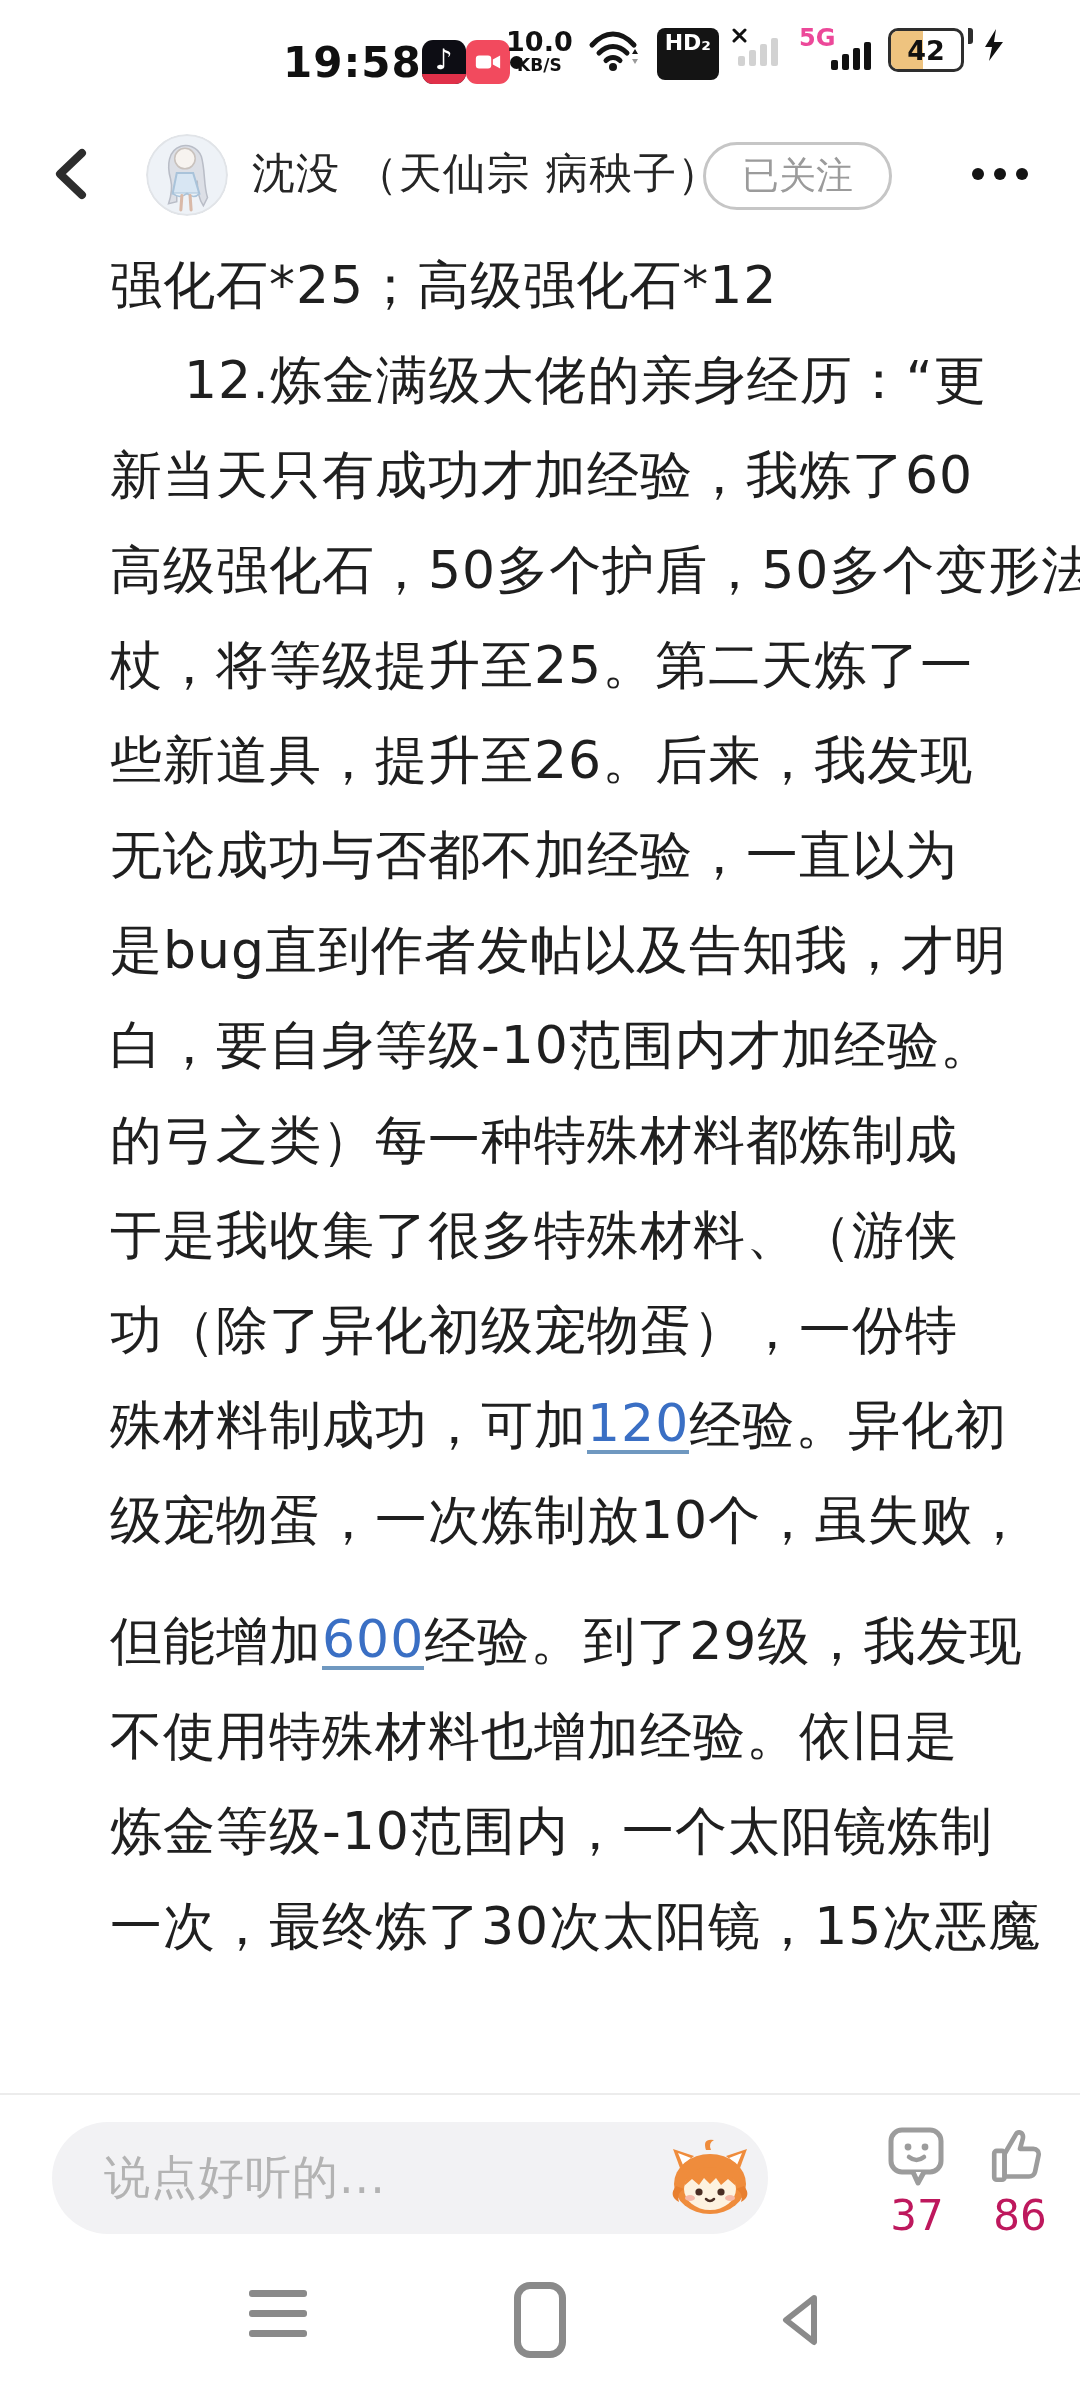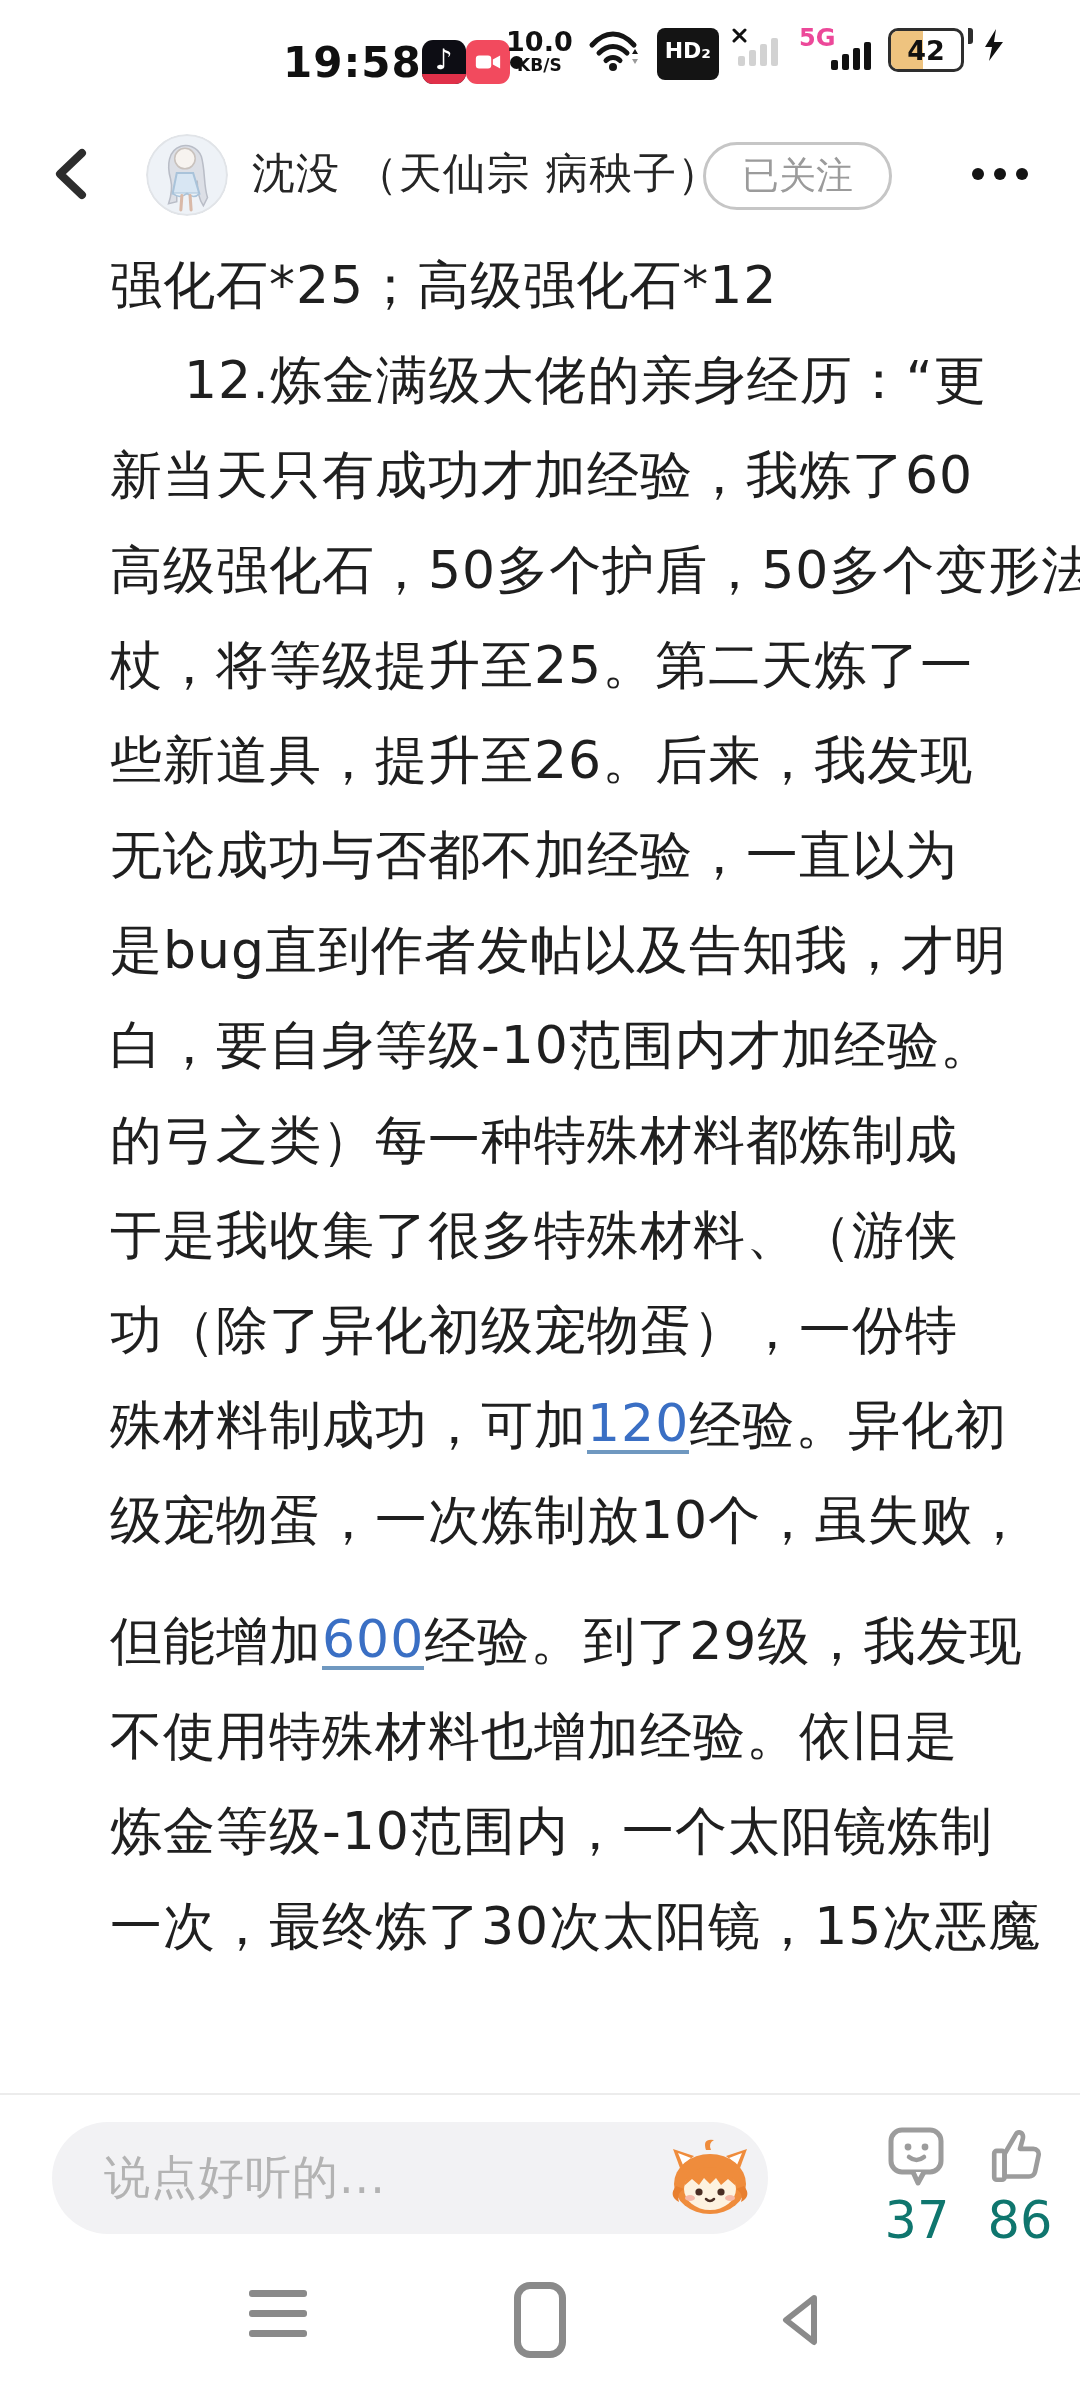--- a/index.html
+++ b/index.html
@@ -16,21 +16,21 @@
   .douyin .note{color:#fff;font-size:28px;line-height:1;margin-top:-4px;}
   .douyin .strip{position:absolute;left:0;right:0;bottom:0;height:10px;background:#e03049;}
   .record{background:#f24a5e;}
   .notif-dot{width:13px;height:13px;border-radius:50%;background:#111;}
   .status-right{position:absolute;right:74px;top:28px;height:52px;display:flex;gap:15px;}
   .net-speed{display:flex;flex-direction:column;align-items:center;line-height:1;color:#111;}
   .net-speed .v{font-size:27px;font-weight:600;}
   .net-speed .u{font-size:17px;font-weight:600;margin-top:2px;}
   .wifi-wrap{position:relative;width:54px;height:46px;}
   .hd-badge{background:#141414;color:#fff;border-radius:8px;font-size:22px;font-weight:700;
-            padding:12px 8px;line-height:1;letter-spacing:0;}
+            padding:4px 8px;line-height:1;letter-spacing:0;}
   .sim-bars{position:relative;width:50px;height:42px;}
   .bar{position:absolute;bottom:4px;width:7px;border-radius:2px;}
   .sim-bars .b1{left:4px;height:10px;background:#d2d2d2;}
   .sim-bars .b2{left:15px;height:16px;background:#d2d2d2;}
   .sim-bars .b3{left:26px;height:22px;background:#d2d2d2;}
   .sim-bars .b4{left:37px;height:28px;background:#d2d2d2;}
   .fiveg{position:relative;width:74px;height:46px;}
   .fiveg .label{position:absolute;left:0;top:-2px;font-size:24px;font-weight:700;color:#ec4899;line-height:1;}
   .fiveg .b1{left:32px;height:10px;background:#111;}
   .fiveg .b2{left:43px;height:16px;background:#111;}
@@ -62,21 +62,21 @@
   .post-link{font-weight:500;border-bottom:4px solid #7f1d1d;padding-bottom:1px;line-height:1;}
 
   
   .divider{position:absolute;left:0;right:0;top:2093px;height:2px;background:#ececec;}
   .comment-bar{position:absolute;left:0;right:0;top:2095px;height:175px;background:#fff;}
   .comment-input{position:absolute;left:52px;top:27px;width:716px;height:112px;border-radius:56px;
                  background:#f2f2f4;display:flex;align-items:center;}
   .comment-placeholder{margin-left:52px;font-size:46px;color:#b3b3b3;letter-spacing:1px;}
   .fox-emoji{position:absolute;right:14px;top:12px;width:88px;height:88px;}
   .action{position:absolute;width:70px;text-align:center;}
-  .action .count{font-size:51px;color:#0f766e;margin-top:4px;line-height:1;}
+  .action .count{font-size:42px;color:#be185d;margin-top:4px;line-height:1;}
   .action-comment{left:882px;top:30px;}
   .action-like{left:985px;top:28px;}
 
   
   .nav-bar{position:absolute;left:0;right:0;bottom:0;height:150px;background:#fff;}
   .nav-menu{position:absolute;left:249px;top:40px;width:58px;display:flex;flex-direction:column;gap:13px;}
   .nav-menu i{height:7px;background:#8a8a8a;border-radius:3px;}
   .nav-home{position:absolute;left:514px;top:32px;width:52px;height:76px;border:7px solid #8a8a8a;border-radius:16px;box-sizing:border-box;}
   .nav-back{position:absolute;left:772px;top:40px;width:60px;height:60px;}
 </style>

